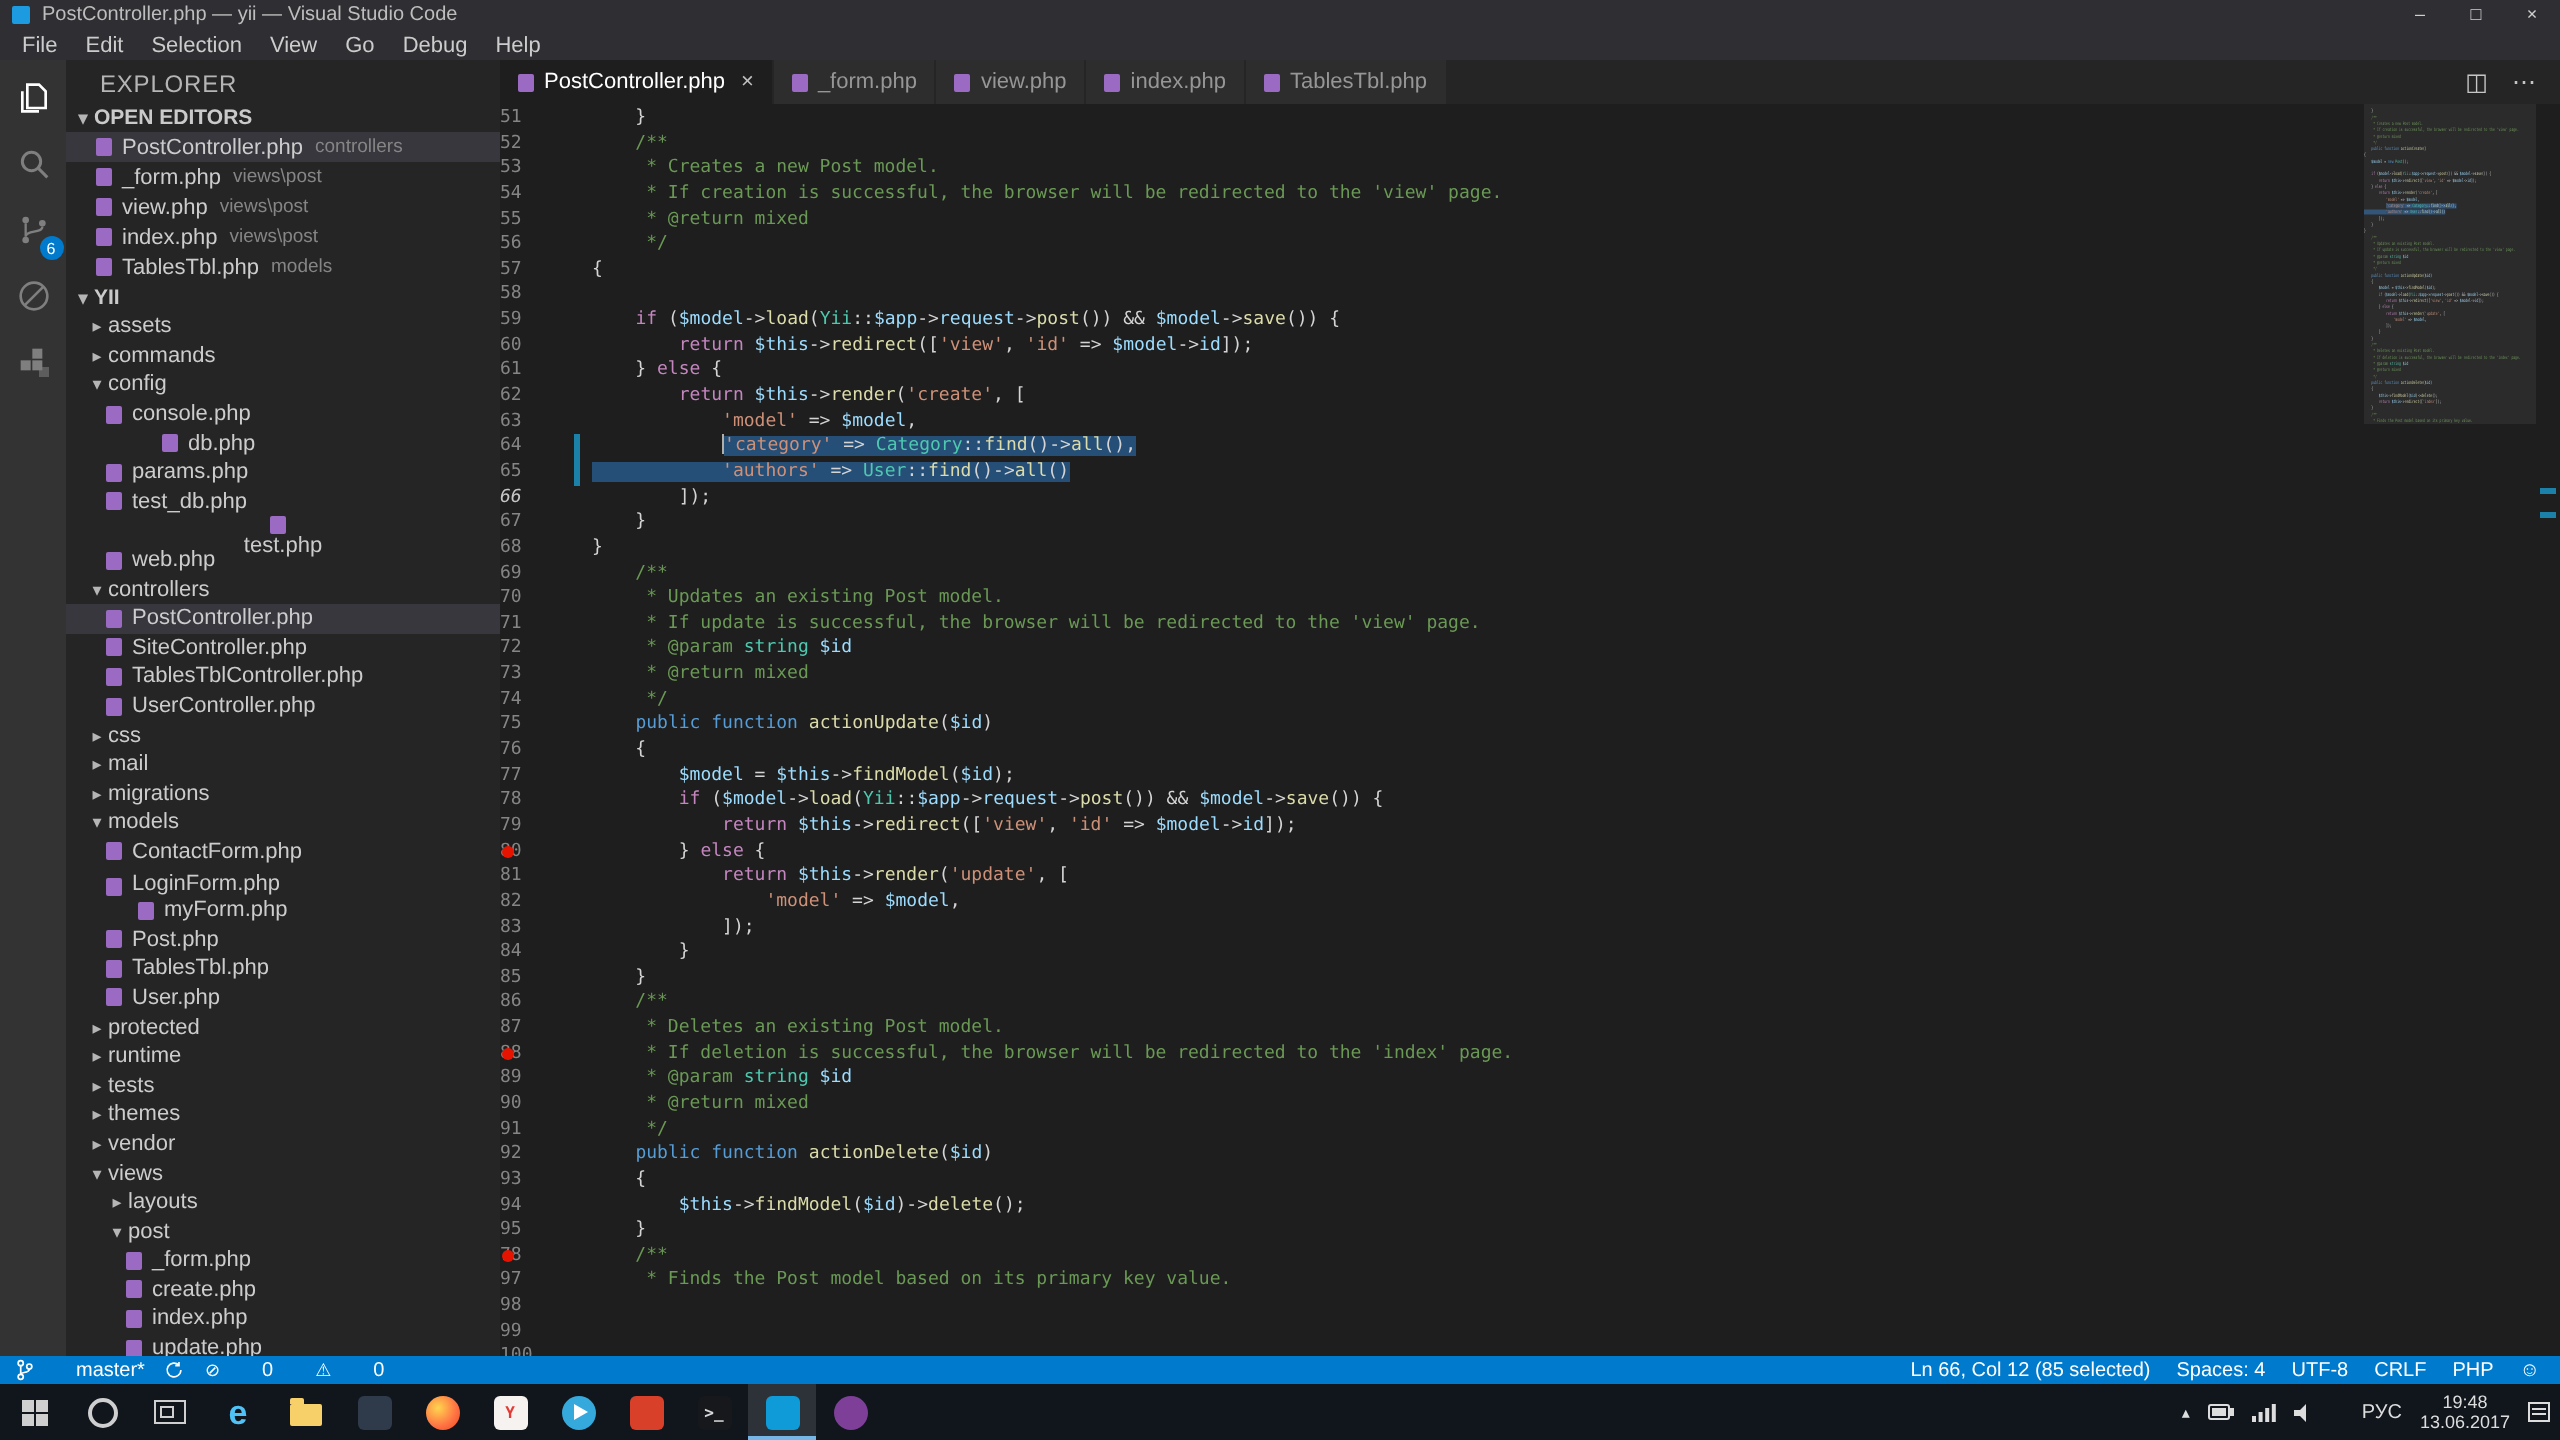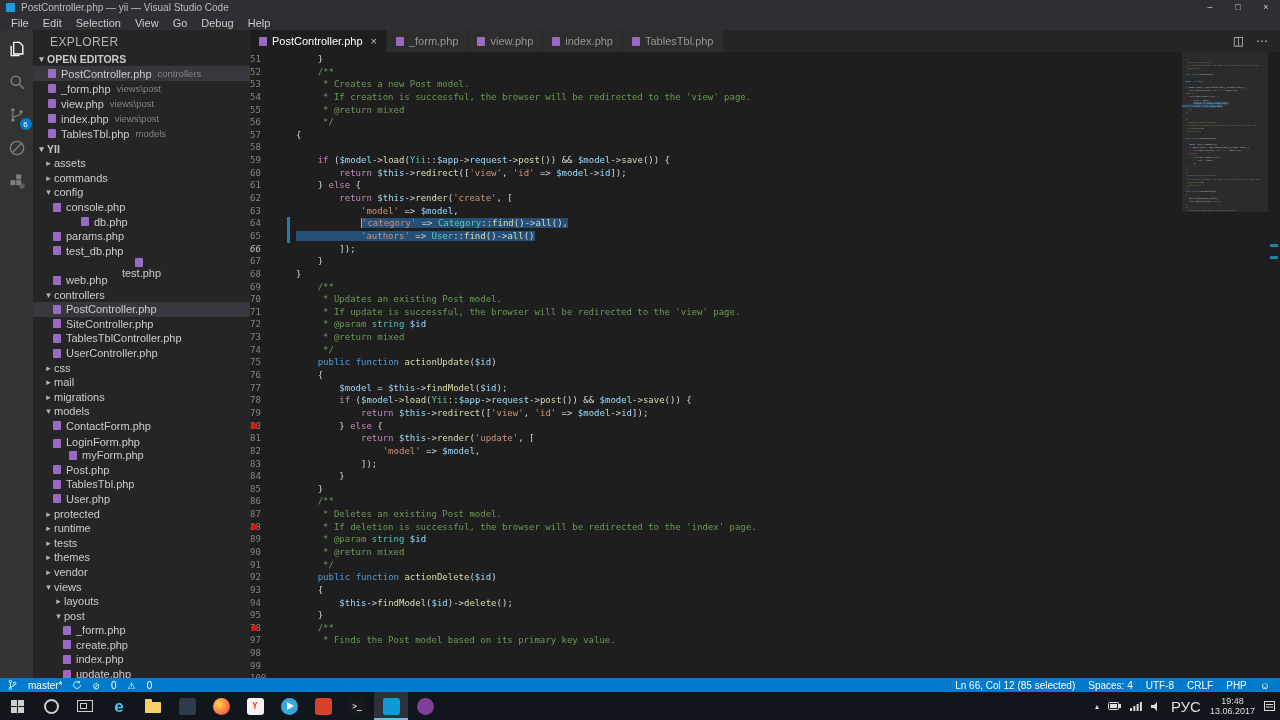--- a/index.html
+++ b/index.html
@@ -66,21 +66,21 @@
   #minimap-content{position:absolute;top:2px;left:0;width:620px;transform:scale(0.17,0.25);
     transform-origin:0 0;font-family:"DejaVu Sans Mono",monospace;font-size:9px;}
   .minimap-slider{position:absolute;top:0;left:0;right:0;height:160px;background:rgba(121,121,121,0.15);}
   .overview-ruler{position:absolute;top:0;right:0;width:12px;bottom:0;}
   .ov-mark{position:absolute;left:2px;width:8px;height:3px;background:#1b81a8;}
   
   .status-bar{position:absolute;left:0;right:0;top:678px;height:14px;background:#007acc;color:#fff;
     display:flex;align-items:center;font-size:10px;z-index:10;}
   .sb-left{display:flex;align-items:center;gap:10px;padding-left:8px;}
   .sb-right{margin-left:auto;display:flex;align-items:center;gap:13px;padding-right:10px;}
-  .sb-item{display:flex;align-items:center;gap:11px;white-space:nowrap;text-align:right;}
+  .sb-item{display:flex;align-items:center;gap:21px;white-space:nowrap;text-align:right;}
   .err-ico::before{content:"⊘";font-size:9px;}
   .warn-ico::before{content:"⚠";font-size:9px;}
   .smiley::before{content:"☺";font-size:10px;}
   
   .taskbar{position:absolute;left:0;right:0;top:692px;height:28px;background:#11161d;display:flex;
     align-items:stretch;color:#ddd;z-index:10;}
   #task-apps{display:flex;}
   .task-app{width:34px;display:flex;align-items:center;justify-content:center;}
   .task-app.active{background:rgba(255,255,255,0.12);box-shadow:inset 0 -2px 0 #75b6e7;}
   .win-logo{position:relative;width:13px;height:13px;}
@@ -91,21 +91,21 @@
   .tv-ico::before{content:"";position:absolute;left:2px;top:2px;width:5px;height:4px;border:1px solid #cfcfcf;}
   .folder-ico{width:16px;height:11px;background:#f7d06a;border-radius:1px;position:relative;margin-top:2px;}
   .folder-ico::before{content:"";position:absolute;top:-3px;left:0;width:7px;height:3px;background:#f7d06a;border-radius:1px 1px 0 0;}
   .text-ico{font-size:17px;font-weight:700;line-height:1;}
   .tile-ico{width:17px;height:17px;border-radius:3px;display:flex;align-items:center;justify-content:center;
     font-size:8px;font-weight:700;font-family:"DejaVu Sans Mono",monospace;}
   .circle-ico{width:17px;height:17px;border-radius:50%;display:flex;align-items:center;justify-content:center;font-weight:700;}
   .plane{width:0;height:0;border-left:7px solid #fff;border-top:4px solid transparent;border-bottom:4px solid transparent;margin-left:2px;}
   .tray{margin-left:auto;display:flex;align-items:center;gap:9px;padding-right:5px;}
   .tray-chev{font-size:8px;}
-  .tray-lang{font-size:15px;}
+  .tray-lang{font-size:10px;margin-left:14px;}
   .tray-clock{font-size:9px;line-height:10px;text-align:center;}
 </style>
 </head>
 <body>
 
 <div class="title-bar">
   <span class="app-logo"></span>
   <span class="window-title">PostController.php — yii — Visual Studio Code</span>
   <div class="window-controls">
     <span>–</span>

